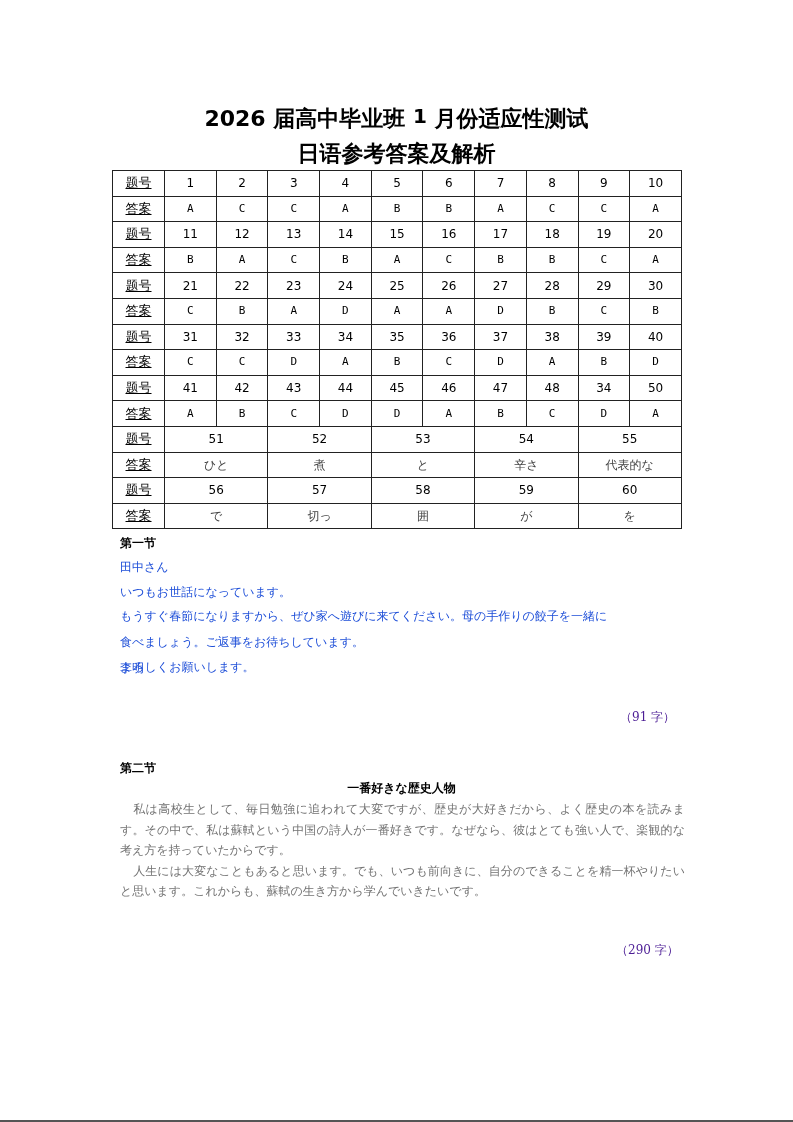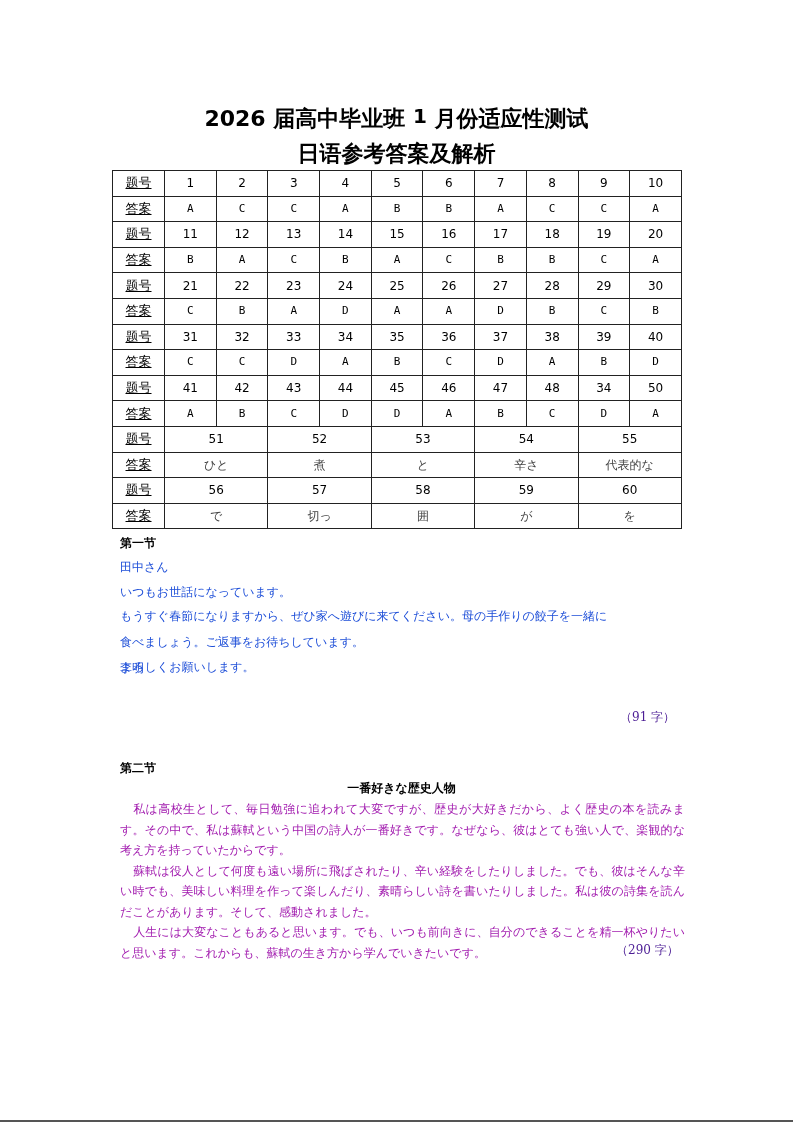--- a/index.html
+++ b/index.html
@@ -98,21 +98,21 @@
     font-weight: bold;
     padding-left: 10px;
     box-sizing: border-box;
   }
   .para {
     position: absolute;
     left: 120px;
     width: 565px;
     font-size: 12px;
     line-height: 20.5px;
-    color: #a21caf;
+    color: #737373;
     text-align: justify;
   }
   .para p { margin: 0; text-indent: 1.1em; }
   .bottom-rule {
     position: absolute;
     left: 0; top: 1120px;
     width: 793px; height: 2px;
     background: #555;
   }
 </style>
@@ -313,18 +313,17 @@
 <div class="line" style="top:608px;">もうすぐ春節になりますから、ぜひ家へ遊びに来てください。母の手作りの餃子を一緒に</div>
 <div class="line" style="top:634px;">食べましょう。ご返事をお待ちしています。</div>
 <div class="line" style="top:659px;">よろしくお願いします。</div>
 <div class="line" style="top:660px;">李明</div>
 <div class="right-note" style="top:709px; left:620px;">（91 字）</div>
 
 <div class="section-label" style="top:760px;">第二节</div>
 <div class="essay-title">一番好きな歴史人物</div>
 <div class="para" style="top:799px;">
   <p>私は高校生として、毎日勉強に追われて大変ですが、歴史が大好きだから、よく歴史の本を読みます。その中で、私は蘇軾という中国の詩人が一番好きです。なぜなら、彼はとても強い人で、楽観的な考え方を持っていたからです。</p>
-  <p>蘇軾は役人として何度も遠い場所に飛ばされたり、辛い経験をしたりしました。でも、彼はそんな辛い時でも、美味しい料理を作って楽しんだり、素晴らしい詩を書いたりしました。私は彼の詩集を読んだことがあります。そして、感動されました。</p>
   <p>人生には大変なこともあると思います。でも、いつも前向きに、自分のできることを精一杯やりたいと思います。これからも、蘇軾の生き方から学んでいきたいです。</p>
 </div>
 <div class="right-note" style="top:942px; left:616px;">（290 字）</div>
 
 <div class="bottom-rule"></div>
 
 </body></html>

